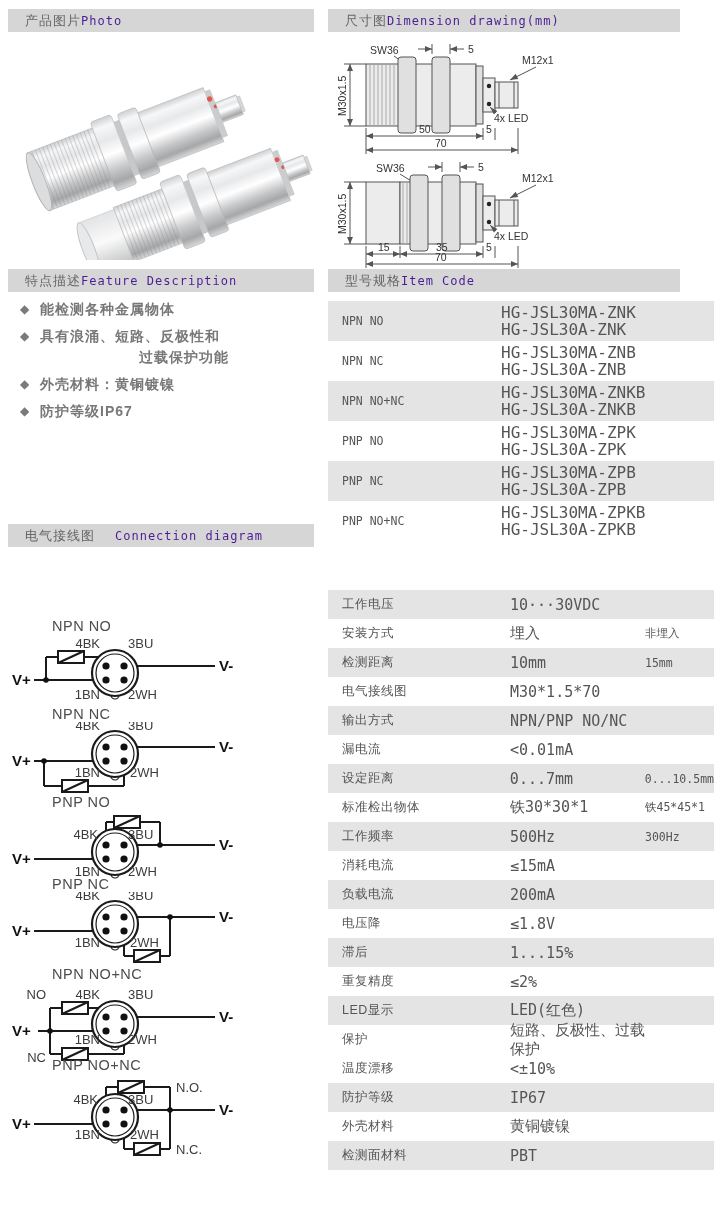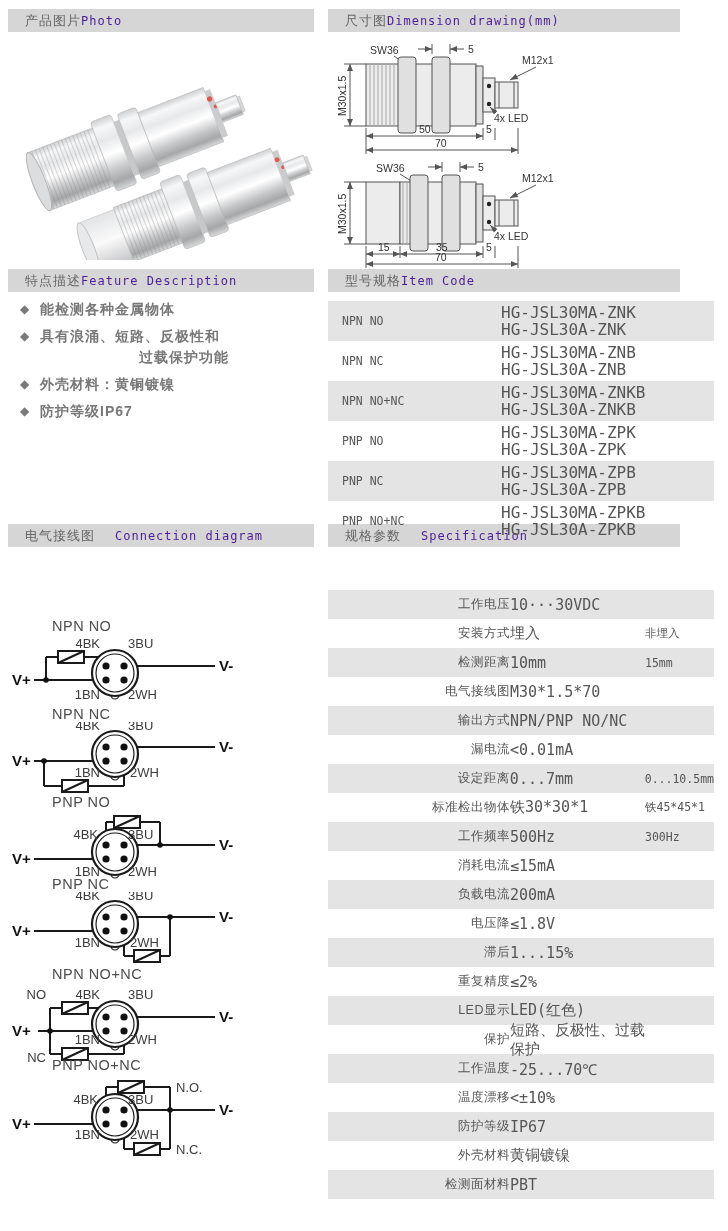--- a/index.html
+++ b/index.html
@@ -28,21 +28,21 @@
   .icrow{display:flex;height:40px;align-items:center;}
   .icrow.shade{background:#e4e4e4;}
   .ictype{width:173px;padding-left:14px;box-sizing:border-box;
           font-family:"DejaVu Sans Mono",monospace;font-size:11.5px;color:#555;}
   .iccodes{font-family:"DejaVu Sans Mono",monospace;font-size:16px;color:#555;line-height:17px;}
 
   
   #specTable{position:absolute;left:328px;top:590px;width:386px;}
   .sprow{display:flex;height:29px;align-items:center;}
   .sprow.shade{background:#e4e4e4;}
-  .splabel{width:182px;padding-left:14px;box-sizing:border-box;font-size:12.5px;color:#555;letter-spacing:0.5px;text-align:right;}
+  .splabel{width:182px;padding-left:14px;box-sizing:border-box;font-size:12.5px;color:#555;letter-spacing:0.5px;}
   .spv1{width:135px;font-family:"DejaVu Sans Mono",monospace;font-size:15px;color:#555;}
   .spv2{font-family:"DejaVu Sans Mono",monospace;font-size:11.5px;color:#555;}
 
   
   .wtitle{position:absolute;left:52px;font-size:14.5px;color:#4d4d4d;letter-spacing:0.5px;}
   .wsvg{position:absolute;left:10px;}
   .wire{stroke:#1a1a1a;stroke-width:2;fill:none;}
   .loadr{stroke:#1a1a1a;stroke-width:2;fill:#fff;}
   .pin{fill:#111;}
   .jdot{fill:#111;}
@@ -77,24 +77,20 @@
     <span class="zh">特点描述</span>
     <span class="en">Feature Description</span>
   </div>
   <div class="hdr h-right r2">
     <span class="zh">型号规格</span>
     <span class="en">Item Code</span>
   </div>
   <div class="hdr h-left r3">
     <span class="zh">电气接线图</span>
     <span class="en">Connection diagram</span>
-  </div>
-  <div class="hdr h-right r3">
-    <span class="zh">规格参数</span>
-    <span class="en">Specification</span>
   </div>
 
   <svg style="position:absolute;left:8px;top:40px;" width="306" height="220" viewBox="0 0 306 220">
     <defs>
       <linearGradient id="met" x1="0" y1="0" x2="0" y2="1">
         <stop offset="0" stop-color="#cfd0d2"></stop>
           <stop offset="0.12" stop-color="#f6f7f8"></stop>
         <stop offset="0.3" stop-color="#e7e8ea"></stop>
           <stop offset="0.5" stop-color="#ffffff"></stop>
         <stop offset="0.72" stop-color="#c6c7c9"></stop>
@@ -430,25 +426,20 @@
       <div class="sprow shade">
         <div class="splabel">LED显示</div>
         <div class="spv1">LED(红色)</div>
         <div class="spv2"></div>
       </div>
       <div class="sprow">
         <div class="splabel">保护</div>
         <div class="spv1">短路、反极性、过载保护</div>
         <div class="spv2"></div>
       </div>
-      <div class="sprow shade">
-        <div class="splabel">工作温度</div>
-        <div class="spv1">-25...70℃</div>
-        <div class="spv2"></div>
-      </div>
       <div class="sprow">
         <div class="splabel">温度漂移</div>
         <div class="spv1">&lt;±10%</div>
         <div class="spv2"></div>
       </div>
       <div class="sprow shade">
         <div class="splabel">防护等级</div>
         <div class="spv1">IP67</div>
         <div class="spv2"></div>
       </div>

